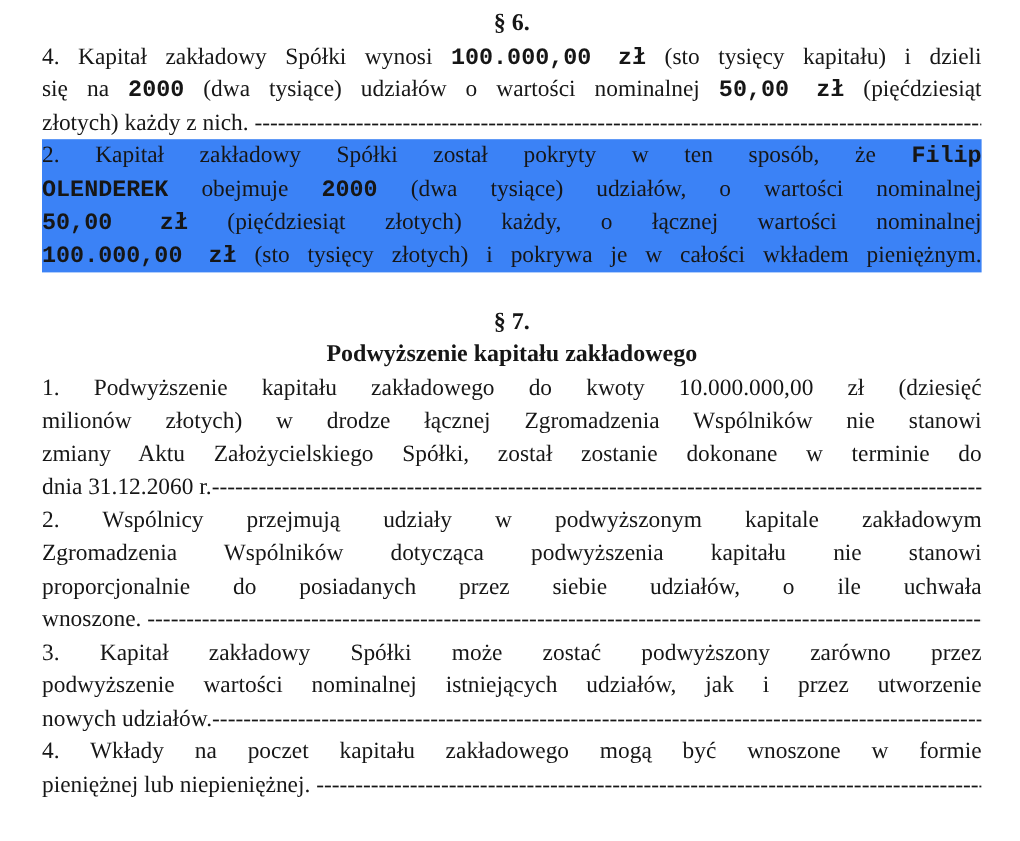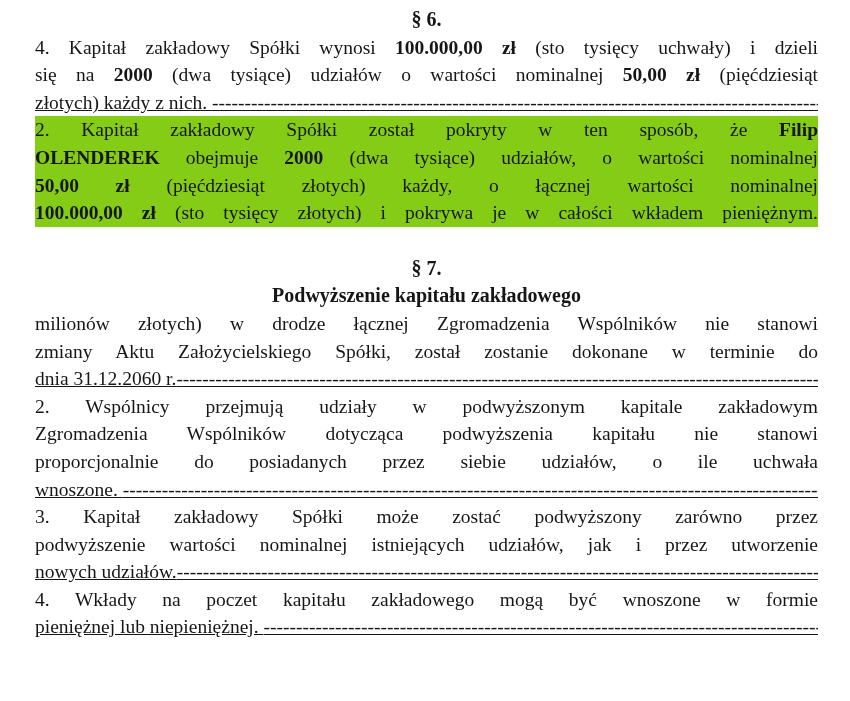--- a/index.html
+++ b/index.html
@@ -29,76 +29,76 @@
     font-size: 20px;
     line-height: 27.6px;
     height: 27.6px;
     text-align: center;
     overflow: hidden;
   }
   .paragraph {
     margin: 0;
   }
   .paragraph.highlight {
-    background: #84cc16;
+    background: #3b82f6;
   }
   .line {
     font-size: 19.5px;
     line-height: 27.6px;
     height: 27.6px;
     text-align: justify;
     text-align-last: justify;
     text-justify: inter-word;
     overflow: hidden;
   }
   .line.dashline {
     display: flex;
     align-items: baseline;
     text-align: center;
     text-align-last: auto;
-    text-decoration: underline;
   }
-  .line .b { font-weight: 700; }
+  .line .b { font-weight: 700; font-family: Liberation Mono, monospace; }
   .line .r { font-weight: 400; }
   .lt {
     flex: 0 0 auto;
     white-space: pre;
   }
   .dashes {
     flex: 1 1 auto;
     overflow: hidden;
     white-space: pre;
     min-width: 0;
   }
 </style>
 </head>
 <body>
 
 <div class="page">
     <div class="section">
       <div class="heading">§ 6.</div>
       <div class="paragraph">
-        <div class="line"><span class="r">4. Kapitał zakładowy Spółki wynosi </span><span class="b">100.000,00 zł</span><span class="r"> (sto tysięcy uchwały) i dzieli</span></div>
+        <div class="line"><span class="r">4. Kapitał zakładowy Spółki wynosi </span><span class="b">100.000,00 zł</span><span class="r"> (sto tysięcy kapitału) i dzieli</span></div>
         <div class="line"><span class="r">się na </span><span class="b">2000</span><span class="r"> (dwa tysiące) udziałów o wartości nominalnej </span><span class="b">50,00 zł</span><span class="r"> (pięćdziesiąt</span></div>
         <div class="line dashline">
           <span class="lt"><span class="r">złotych) każdy z nich. </span></span>
           <span class="dashes">--------------------------------------------------------------------------------------------------------------------------------------------</span>
         </div>
       </div>
       <div class="paragraph highlight">
         <div class="line"><span class="r">2. Kapitał zakładowy Spółki został pokryty w ten sposób, że </span><span class="b">Filip</span></div>
         <div class="line"><span class="b">OLENDEREK</span><span class="r"> obejmuje </span><span class="b">2000</span><span class="r"> (dwa tysiące) udziałów, o wartości nominalnej</span></div>
         <div class="line"><span class="b">50,00 zł</span><span class="r"> (pięćdziesiąt złotych) każdy, o łącznej wartości nominalnej</span></div>
         <div class="line"><span class="b">100.000,00 zł</span><span class="r"> (sto tysięcy złotych) i pokrywa je w całości wkładem pieniężnym.</span></div>
       </div>
     </div>
     <div class="section">
       <div class="heading">§ 7.</div>
       <div class="heading">Podwyższenie kapitału zakładowego</div>
       <div class="paragraph">
+        <div class="line"><span class="r">1. Podwyższenie kapitału zakładowego do kwoty 10.000.000,00 zł (dziesięć</span></div>
         <div class="line"><span class="r">milionów złotych) w drodze łącznej Zgromadzenia Wspólników nie stanowi</span></div>
         <div class="line"><span class="r">zmiany Aktu Założycielskiego Spółki, został zostanie dokonane w terminie do</span></div>
         <div class="line dashline">
           <span class="lt"><span class="r">dnia 31.12.2060 r.</span></span>
           <span class="dashes">--------------------------------------------------------------------------------------------------------------------------------------------</span>
         </div>
       </div>
       <div class="paragraph">
         <div class="line"><span class="r">2. Wspólnicy przejmują udziały w podwyższonym kapitale zakładowym</span></div>
         <div class="line"><span class="r">Zgromadzenia Wspólników dotycząca podwyższenia kapitału nie stanowi</span></div>

